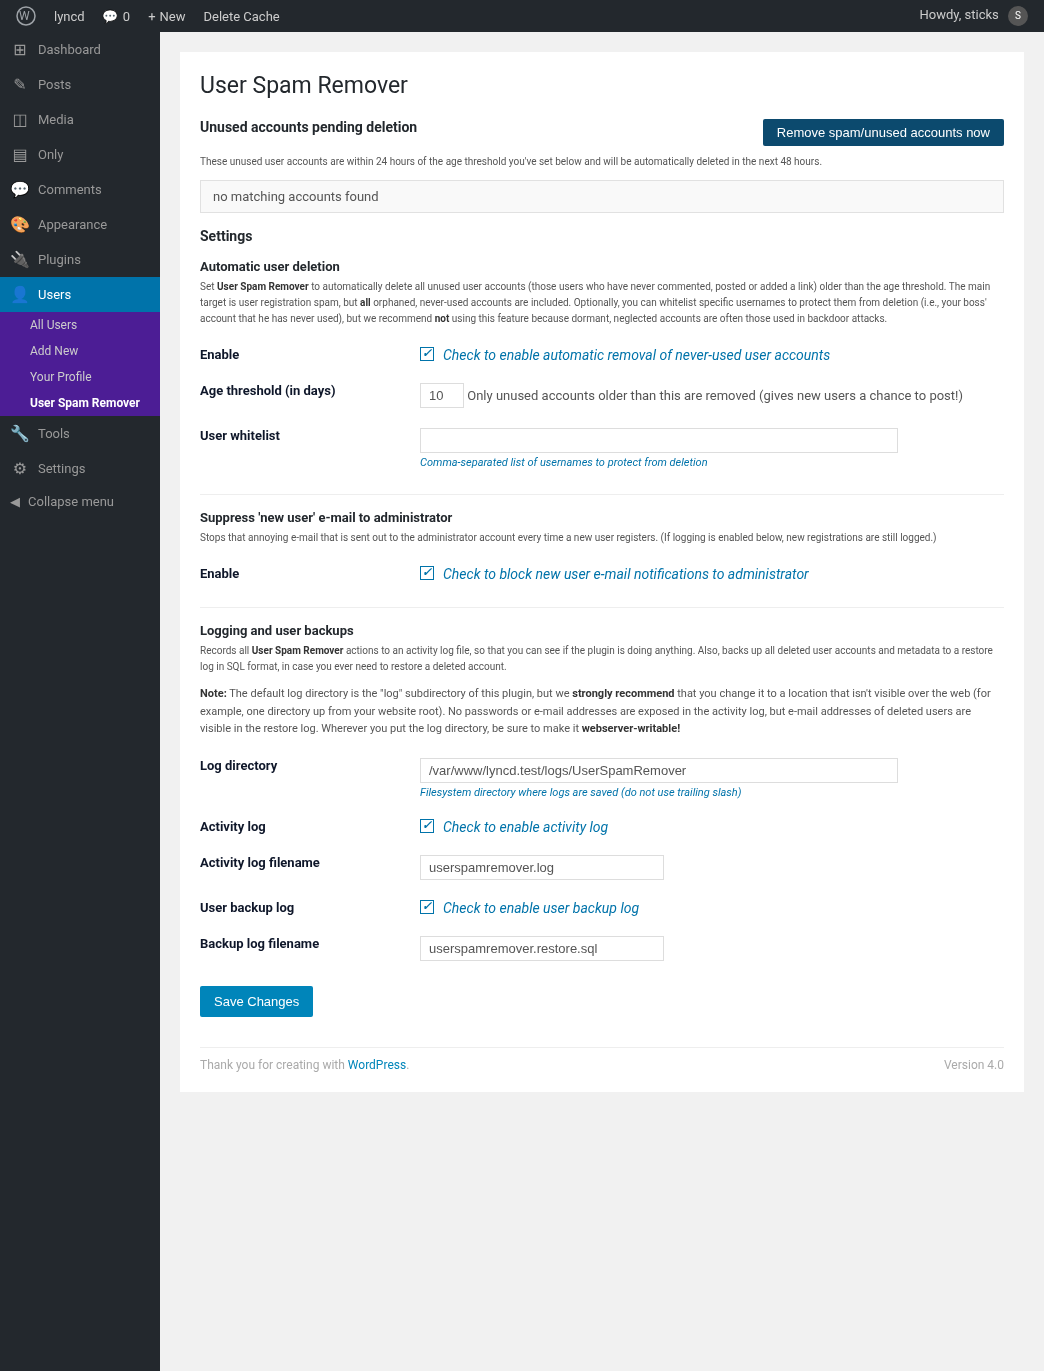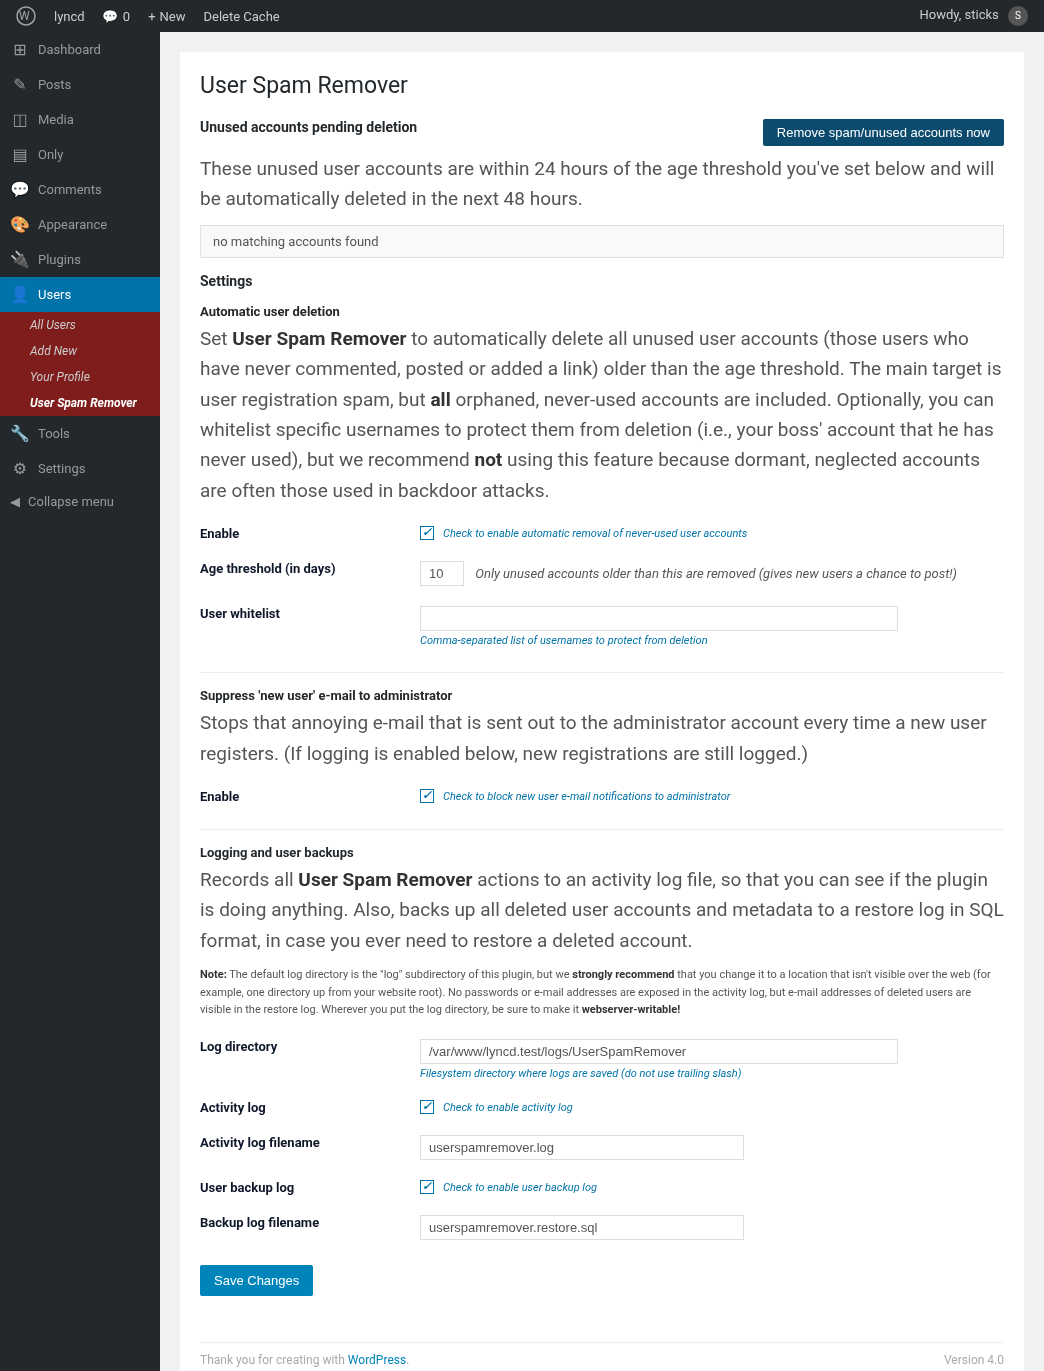--- a/index.html
+++ b/index.html
@@ -40,21 +40,21 @@
       padding: 8px 10px;
       color: #999;
       text-decoration: none;
       font-size: 13px;
       cursor: pointer;
     }
     .admin-menu li.current > a { background: #0073aa; color: #fff; }
     .admin-menu .menu-icon { font-size: 16px; width: 20px; text-align: center; }
 
     
-    .sub-menu { list-style: none; background: #7f1d1d; font-style: italic; }
+    .sub-menu { list-style: none; background: #4c1d95; }
     .sub-menu li a { padding: 6px 10px 6px 30px; font-size: 12px; color: #ccc; }
     .sub-menu li.current-sub a { color: #fff; font-weight: bold; }
 
     .collapse-menu { padding: 8px 10px; color: #999; display: flex; align-items: center; gap: 8px; cursor: pointer; }
 
     
     #wpcontent { flex: 1; padding: 20px 20px 20px 20px; }
     .wrap { background: #fff; padding: 20px; max-width: 900px; }
 
     h1.page-title { font-size: 23px; font-weight: 400; margin-bottom: 20px; color: #23282d; }
@@ -76,54 +76,54 @@
     }
 
     .no-match-box {
       background: #f9f9f9;
       border: 1px solid #e1e1e1;
       padding: 8px 12px;
       margin-bottom: 15px;
       color: #555;
     }
 
-    .description-text { font-size: 19px; color: #555; margin-bottom: 10px; line-height: 1.6; }
+    .description-text { font-size: 10px; color: #555; margin-bottom: 10px; line-height: 1.6; }
     .description-text strong { font-weight: 700; color: #333; }
 
     
     .settings-table { width: 100%; border-collapse: collapse; }
     .settings-table tr td { padding: 10px 0; vertical-align: top; }
     .settings-table tr td:first-child { width: 220px; font-weight: 700; color: #0f172a; padding-right: 20px; }
     .settings-table tr td:last-child { color: #555; }
 
-    .check-label { display: flex; align-items: flex-end; gap: 5px; color: #0073aa; font-style: italic; font-size: 11px; }
+    .check-label { display: flex; align-items: flex-start; gap: 5px; color: #0073aa; font-style: italic; font-size: 14px; }
 
     .field-input { border: 1px solid #ddd; padding: 4px 8px; font-size: 13px; color: #555; }
     .field-input-small { width: 44px; }
-    .field-input-medium { width: 324px; }
+    .field-input-medium { width: 244px; }
     .field-input-large { width: 478px; }
 
     .hint-text { font-size: 11px; color: #999; font-style: italic; margin-top: 3px; }
     .hint-text-blue { color: #0073aa; }
 
     .note-text { font-size: 11px; color: #555; line-height: 1.6; margin-bottom: 10px; }
     .note-text strong { color: #333; font-weight: 700; }
 
     .btn-save {
       background: #0085ba;
       color: #fff;
       border: none;
       padding: 8px 14px;
       cursor: pointer;
       font-size: 13px;
       border-radius: 2px;
       margin-top: 15px;
     }
 
-    .footer-text { margin-top: 46px; font-size: 12px; color: #aaa; display: flex; justify-content: space-between; padding-top: 10px; border-top: 1px solid #eee; }
+    .footer-text { margin-top: 30px; font-size: 12px; color: #aaa; display: flex; justify-content: space-between; padding-top: 10px; border-top: 1px solid #eee; }
     .footer-text a { color: #0085ba; text-decoration: none; }
 
     .section-divider { border: none; border-top: 1px solid #eee; margin: 15px 0; }
 
     
     .checkbox-checked { 
       display: inline-block; 
       width: 14px; height: 14px; 
       border: 1px solid #0073aa; 
       background: #fff;
@@ -301,21 +301,21 @@
               <em>Check to enable automatic removal of never-used user accounts</em>
             </label>
           </td>
         </tr>
         <tr>
           <td>
             <span>Age threshold (in days)</span>
           </td>
           <td>
             <input type="text" class="field-input field-input-small" value="10" style="">
-            <span style="margin-left:8px; font-style:italic; color:#555;">Only unused accounts older than this are removed (gives new users a chance to post!)</span>
+            <span style="color:#555;">Only unused accounts older than this are removed (gives new users a chance to post!)</span>
           </td>
         </tr>
         <tr>
           <td>
             <span>User whitelist</span>
           </td>
           <td>
             <input type="text" class="field-input field-input-large" style="">
             <div class="hint-text hint-text-blue">Comma-separated list of usernames to protect from deletion</div>
           </td>

